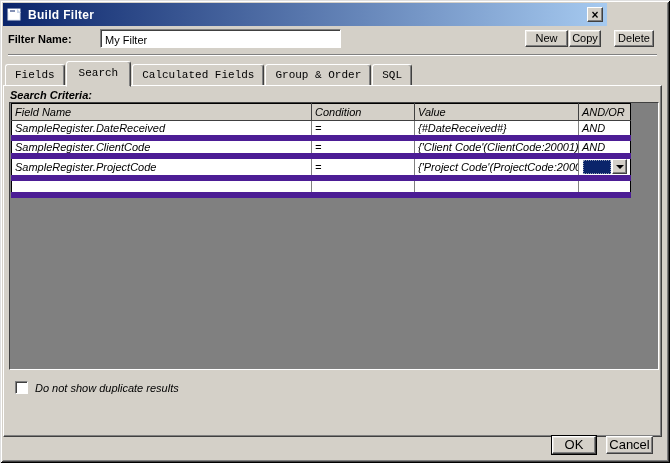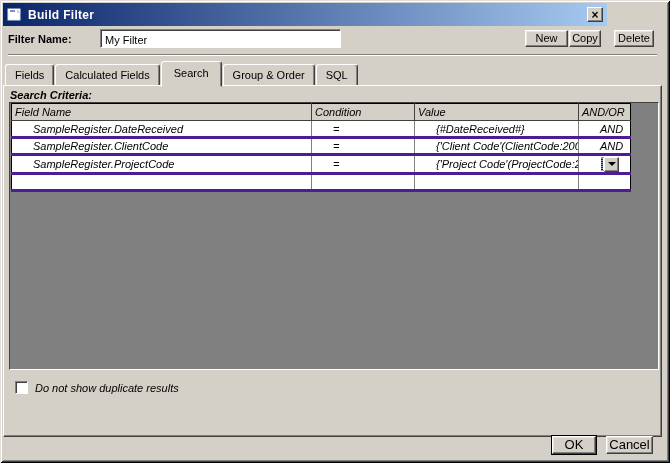--- a/index.html
+++ b/index.html
@@ -59,21 +59,21 @@
     border-top:1px solid #808080; border-bottom:1px solid #fff;
   }
   
   .tabs { position:absolute; left:5px; top:60px; height:26px; display:flex; align-items:flex-end; }
   .tab {
     height:22px; padding:4px 9px 0 9px; margin-right:1px;
     background:#d4d0c8;
     border:1px solid; border-color:#fff #404040 #d4d0c8 #fff;
     border-radius:3px 3px 0 0;
     box-shadow: inset -1px 0 0 #808080;
-    white-space:nowrap; cursor:default;
+    white-space:nowrap; cursor:default;font-family:Liberation Mono, monospace;
   }
   .tab.active {
     height:26px; padding:5px 12px 0 12px;
     margin-bottom:-1px; position:relative; z-index:3;
     border-bottom:1px solid #d4d0c8;
   }
   
   .tabpage {
     position:absolute; left:3px; top:85px; width:659px; height:352px;
     background:#d4d0c8;
@@ -99,22 +99,22 @@
   table.criteria col.c-cond  { width:103px; }
   table.criteria col.c-val   { width:164px; }
   table.criteria col.c-andor { width:52px; }
   table.criteria th {
     background:#d4d0c8; font-weight:normal; text-align:left;
     height:17px; padding:0 3px;
     border-right:1px solid #404040; border-bottom:1px solid #404040;
     overflow:hidden; white-space:nowrap;margin-top:28px;
   }
   table.criteria td {
-    height:17px; padding:0 21px; background:#fff;
-    border-right:1px solid #808080; border-bottom:3px solid #4c1d95;
+    height:17px; padding:0 3px; background:#fff;
+    border-right:1px solid #808080; border-bottom:6px solid #4c1d95;
     overflow:hidden; white-space:nowrap;
   }
   table.criteria th:last-child, table.criteria td:last-child { border-right:none; }
   td.combo-cell { padding:0 1px; }
   .combo { display:flex; align-items:center; height:16px; }
   .combo-sel {
     flex:1; height:14px; margin:1px 1px 1px 1px;
     background:#0a246a;
     border:1px dotted #8e9ab3;
   }
@@ -169,22 +169,22 @@
   <span class="filter-label">Filter Name:</span>
   <input class="filter-input" type="text" value="My Filter" style="">
   <div class="btn btn-new">New</div>
   <div class="btn btn-copy">Copy</div>
   <div class="btn btn-delete">Delete</div>
 
   <div class="separator"></div>
 
   <div class="tabs">
     <div class="tab">Fields</div>
+    <div class="tab active">Search</div>
     <div class="tab">Calculated Fields</div>
-    <div class="tab active">Search</div>
     <div class="tab">Group &amp; Order</div>
     <div class="tab">SQL</div>
   </div>
 
   <div class="tabpage">
     <span class="criteria-label">Search Criteria:</span>
 
     <div class="grid">
       <table class="criteria">
         <colgroup>

